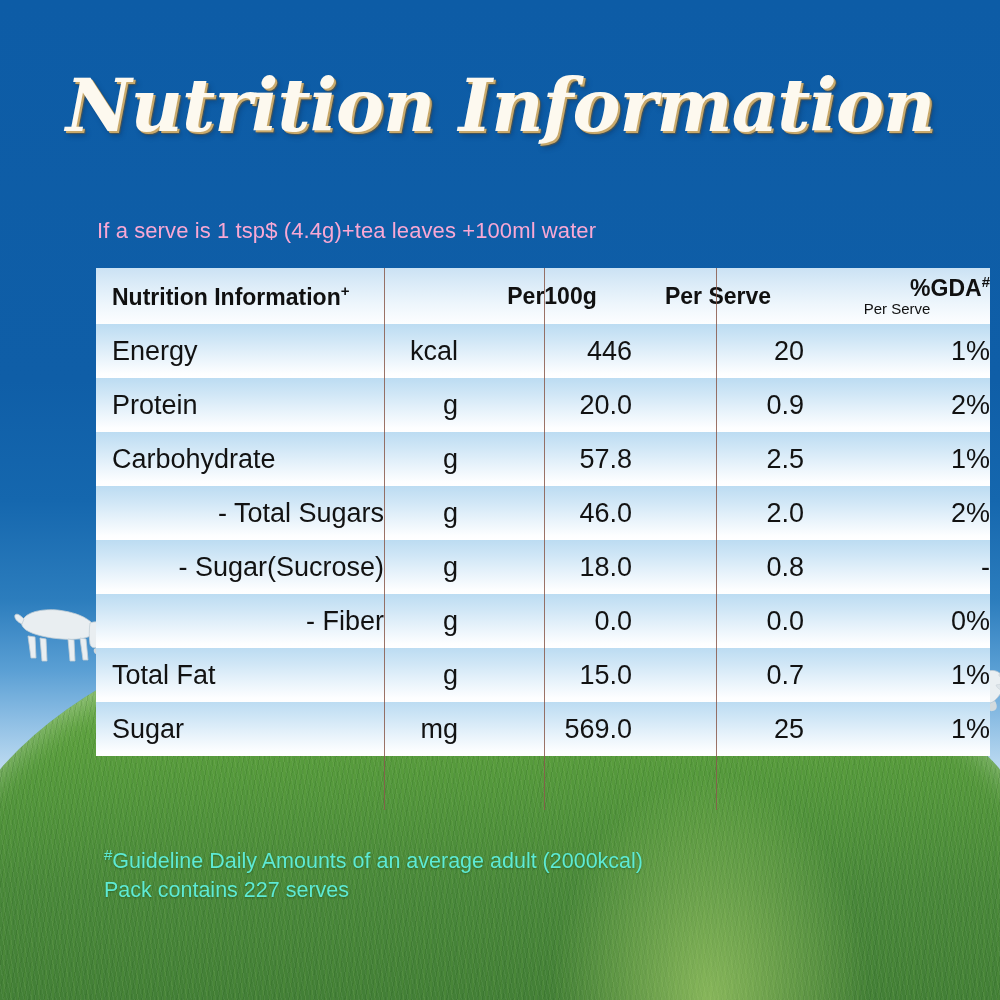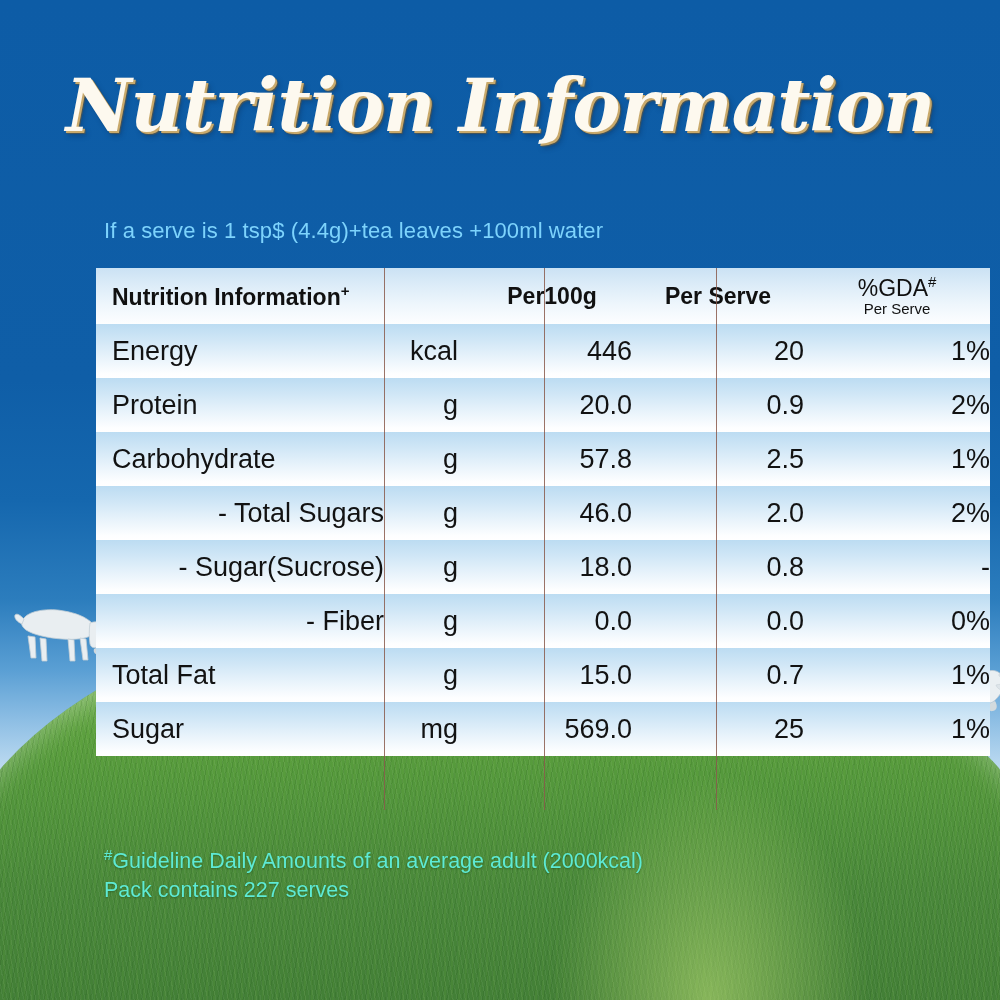--- a/index.html
+++ b/index.html
@@ -96,23 +96,23 @@
        2px 2px 0 #c9a96b,
        3px 3px 1px rgba(120,90,40,0.55),
        4px 5px 5px rgba(10,40,80,0.35);
     white-space: nowrap;
   }
 
   
   .serve-note {
     position: absolute;
     top: 218px;
-    left: 104px;
+    left: 97px;
     font-size: 22px;
-    color: #7dd3fc;
+    color: #f9a8d4;
     letter-spacing: 0.1px;
   }
 
   
   .table-wrap {
     position: absolute;
     top: 268px;
     left: 96px;
     width: 814px;
   }
@@ -150,21 +150,21 @@
   }
 
   .head-row th {
     height: 56px;
     font-size: 23px;
     font-weight: bold;
     color: #101010;
   }
   .th-name { text-align: left; padding-left: 16px !important; }
   .th-center { text-align: center; }
-  .gda-main { font-size: 23px; font-weight: normal; display: block; line-height: 1.02; }
+  .gda-main { font-size: 23px; font-weight: bold; display: block; line-height: 1.02; text-align: right; }
   .gda-sup { font-size: 15px; vertical-align: super; }
   .gda-sub { font-size: 15px; font-weight: normal; display: block; line-height: 1.15; }
   .plus-sup { font-size: 15px; vertical-align: super; }
 
   .data-row td {
     height: 54px;
     font-size: 27px;
     color: #121212;
   }
   .td-name  { text-align: left; padding-left: 16px !important; }

